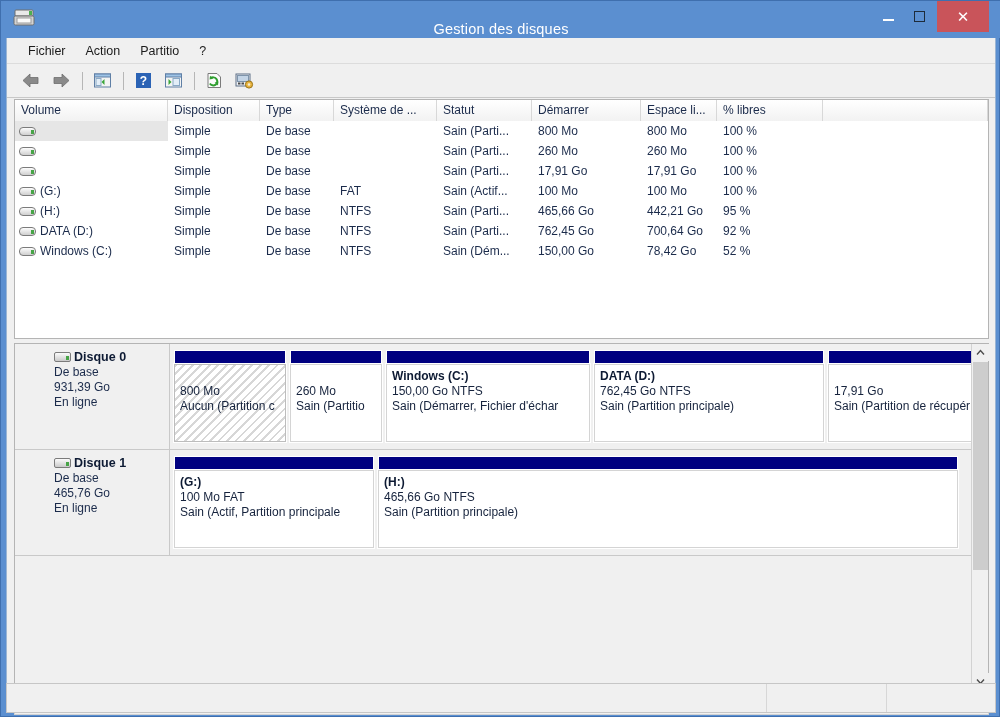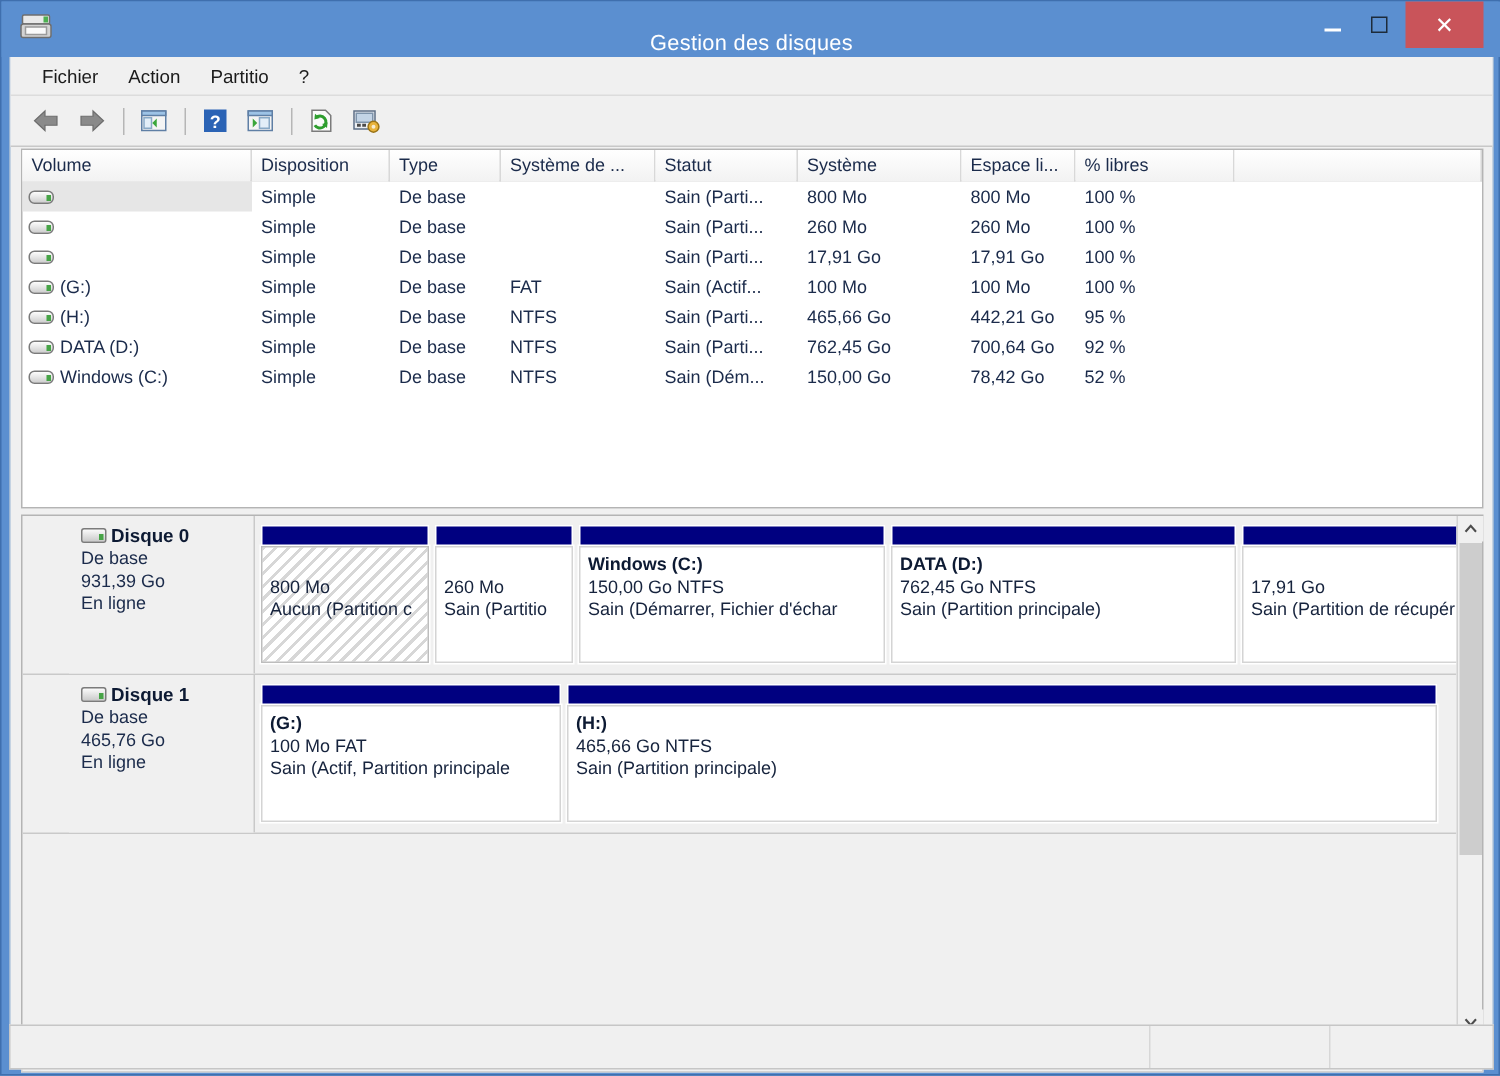--- a/index.html
+++ b/index.html
@@ -388,21 +388,21 @@
       </div>
     </div>
 
     <div id="list-pane">
       <div id="list-header">
           <div class="col-head" style="width: 153px;">Volume</div>
           <div class="col-head" style="width: 92px;">Disposition</div>
           <div class="col-head" style="width: 74px;">Type</div>
           <div class="col-head" style="width: 103px;">Système de ...</div>
           <div class="col-head" style="width: 95px;">Statut</div>
-          <div class="col-head" style="width: 109px;">Système</div>
+          <div class="col-head" style="width: 109px;">Démarrer</div>
           <div class="col-head" style="width: 76px;">Espace li...</div>
           <div class="col-head" style="width: 106px;">% libres</div>
           <div class="col-head" style="width: 165px;"></div>
         </div>
       <div id="rows">
           <div class="vrow selected">
             <div class="cell cell-volume" style="width: 153px;">
               <span class="vol-icon"></span>
               <span></span>
             </div>

